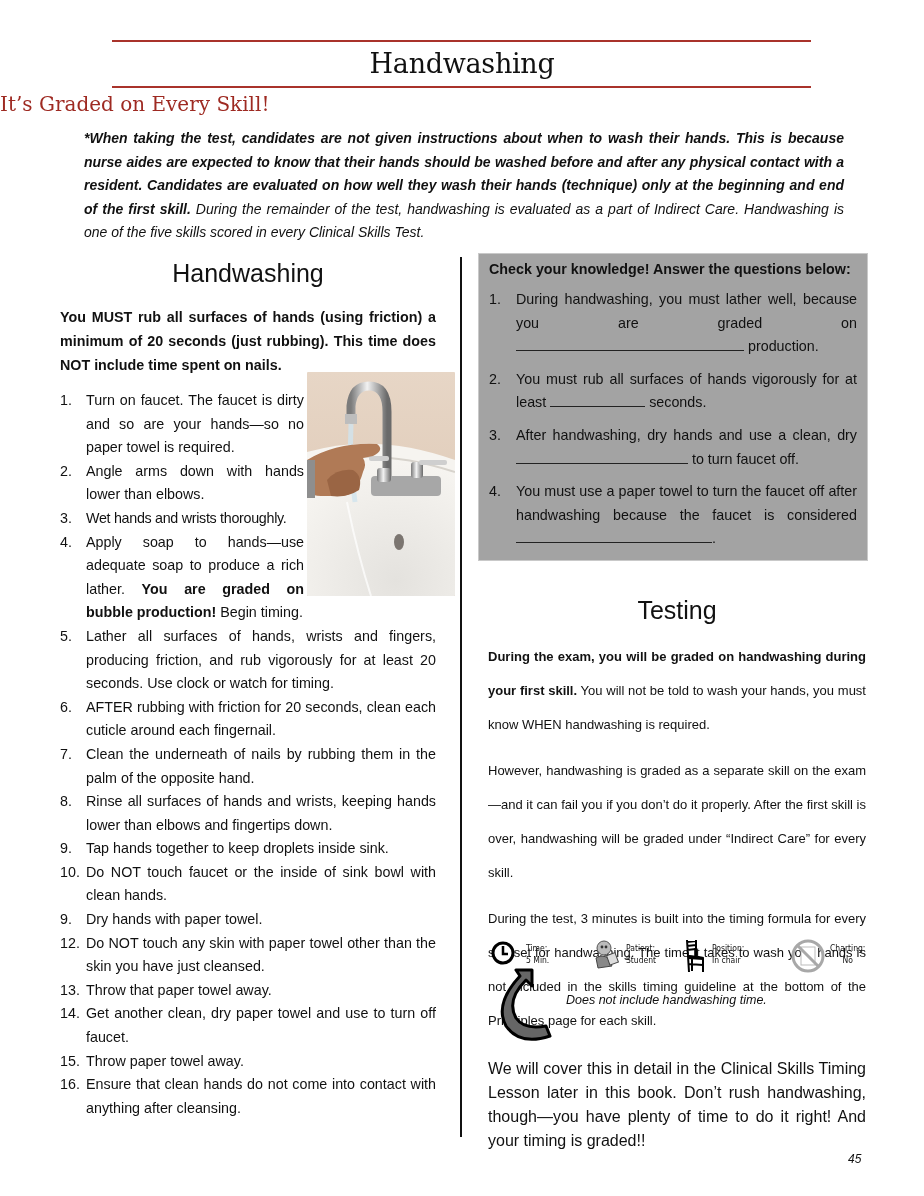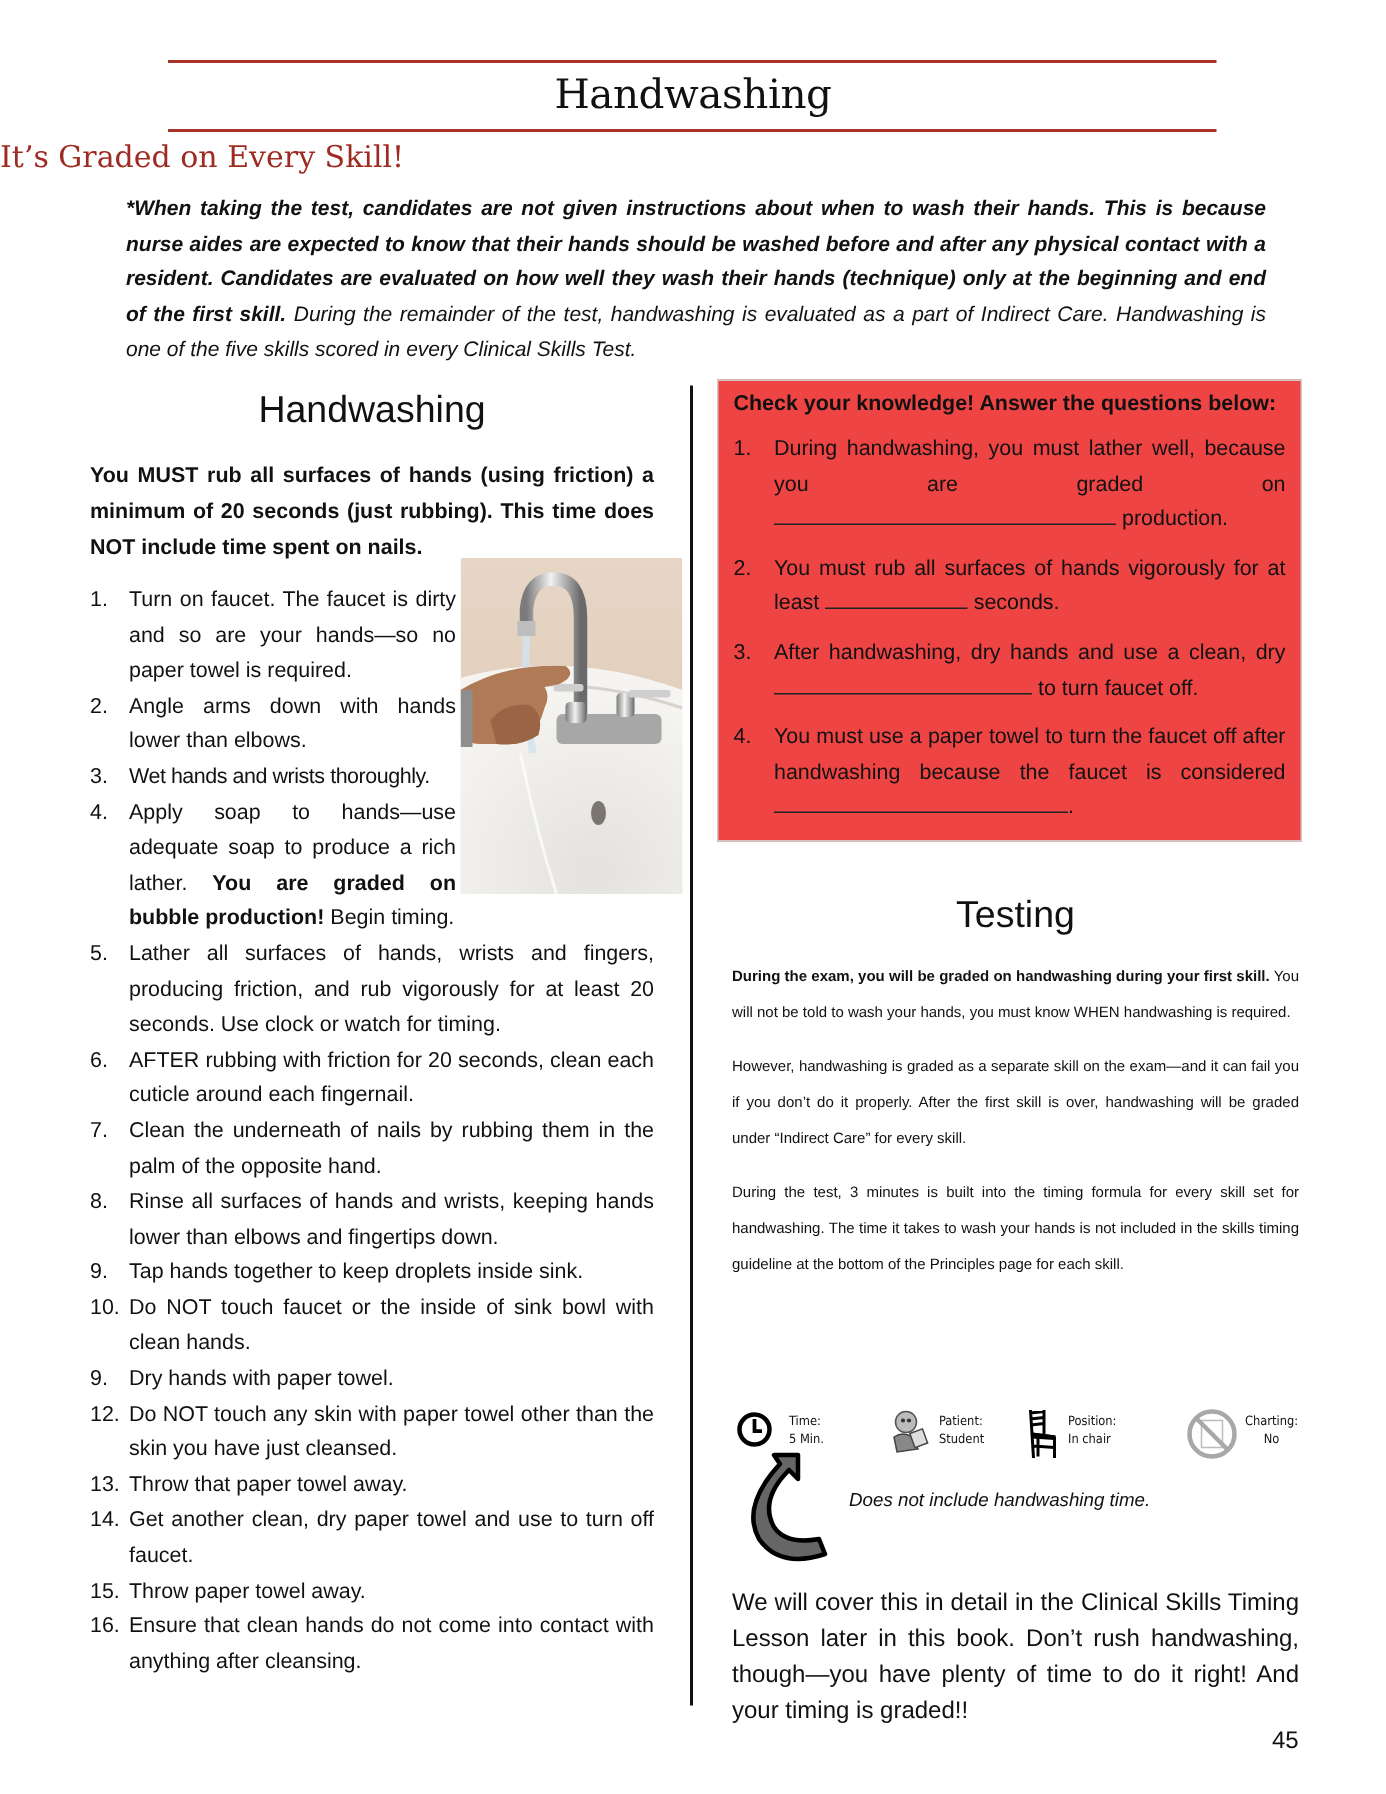--- a/index.html
+++ b/index.html
@@ -19,39 +19,39 @@
   .col-left { position: absolute; left: 60px; top: 255px; width: 376px; }
   .divider { position: absolute; left: 460px; top: 257px; width: 2px; height: 880px; background: #111; }
   .section-heading { text-align: center; font-size: 25px; line-height: 36px; font-weight: normal; margin: 0; }
   .lead { margin: 14px 0 12px 0; font-weight: bold; font-size: 14.3px; line-height: 24px; text-align: justify; }
   ol.steps { list-style: none; padding: 0; margin: 0; font-size: 14.3px; line-height: 23.6px; }
   ol.steps li { position: relative; padding-left: 26px; text-align: justify; }
   ol.steps li .num { position: absolute; left: 0; top: 0; }
   ol.steps li.narrow { margin-right: 132px; }
   .photo { position: absolute; left: 247px; top: 117px; width: 148px; height: 224px; border-radius: 1px; overflow: hidden; }
 
-  .quiz { position: absolute; left: 478px; top: 253px; width: 390px; height: 308px; background: #ef4444;
+  .quiz { position: absolute; left: 478px; top: 253px; width: 390px; height: 308px; background: #a3a3a3;
           border: 1px solid #c9c9c9; box-sizing: border-box; padding: 4px 10px 0 10px; }
   .quiz-title { font-weight: bold; font-size: 14.3px; line-height: 22px; margin: 0 0 8px 0; }
   ol.q { list-style: none; margin: 0; padding: 0; font-size: 14.3px; line-height: 23.6px; }
   ol.q li { position: relative; padding-left: 27px; text-align: justify; margin-bottom: 9px; }
   ol.q li .num { position: absolute; left: 0; top: 0; }
   .blank { display: inline-block; border-bottom: 1.5px solid #222; height: 14px; vertical-align: baseline; }
 
   .col-right { position: absolute; left: 488px; top: 592px; width: 378px; }
-  .col-right p { margin: 0 0 12px 0; font-size: 10px; line-height: 24px; text-align: justify; }
+  .col-right p { margin: 0 0 12px 0; font-size: 13px; line-height: 34px; text-align: justify; }
   .col-right p b { font-weight: bold; }
 
   .timing { position: absolute; left: 488px; top: 938px; width: 380px; height: 110px; }
   .t-item { position: absolute; top: 0; height: 40px; }
   .t-label { font-family: "DejaVu Sans Condensed", "DejaVu Sans", sans-serif; font-size: 8.5px; line-height: 12px; position: absolute; top: 4px; white-space: nowrap; }
   .t-note { position: absolute; left: 78px; top: 55px; font-size: 12.5px; font-style: italic; white-space: nowrap; }
 
   .closing { position: absolute; left: 488px; top: 1057px; width: 378px; font-size: 16px; line-height: 24px; text-align: justify; margin: 0; }
-  .page-number { position: absolute; left: 848px; top: 1152px; font-size: 16px; }
+  .page-number { position: absolute; left: 848px; top: 1152px; font-size: 12px; font-style: italic; }
 </style>
 </head>
 <body>
 
 <div class="rule top"></div>
 <h1 class="page-title" style="margin:0;font-weight:normal;">Handwashing</h1>
 <div class="rule mid"></div>
 <div class="subtitle">It’s Graded on Every Skill!</div>
 
 <div class="intro"><b>*When taking the test, candidates are not given instructions about when to wash their hands. This is because nurse aides are expected to know that their hands should be washed before and after any physical contact with a resident. Candidates are evaluated on how well they wash their hands (technique) only at the beginning and end of the first skill.</b><span> During the remainder of the test, handwashing is evaluated as a part of Indirect Care. Handwashing is one of the five skills scored in every Clinical Skills Test.</span></div>

